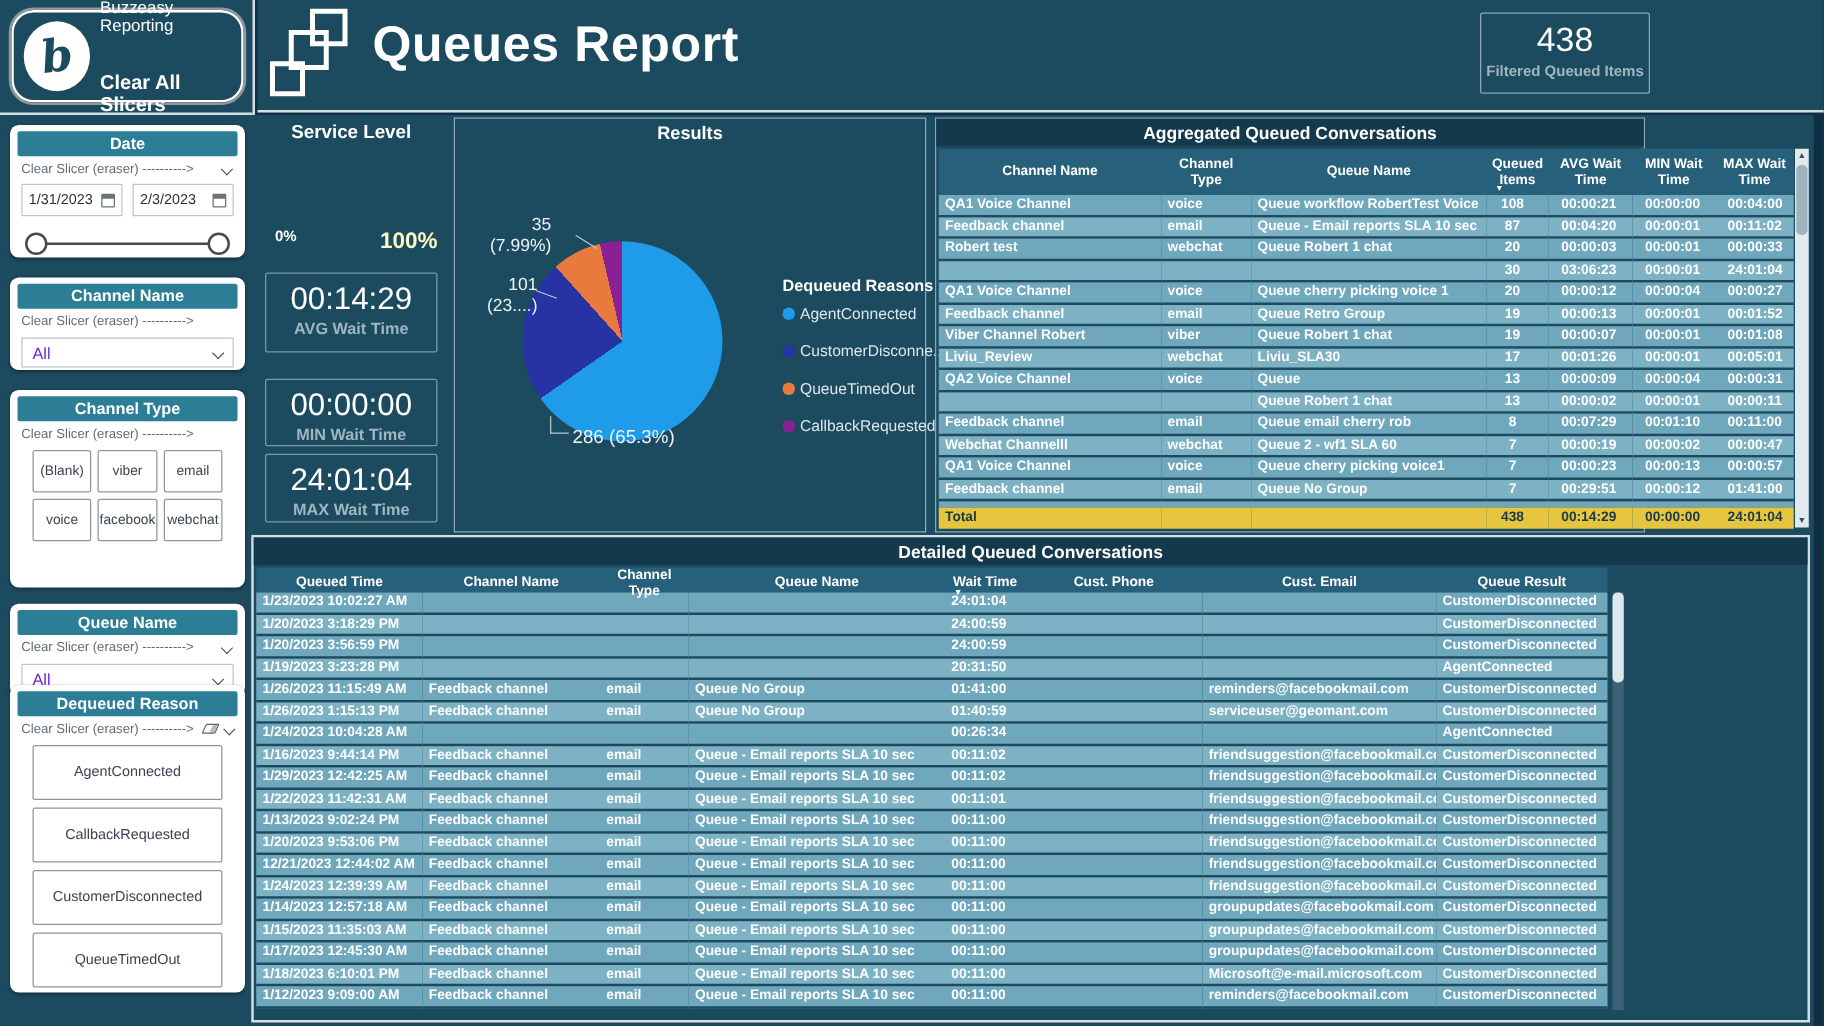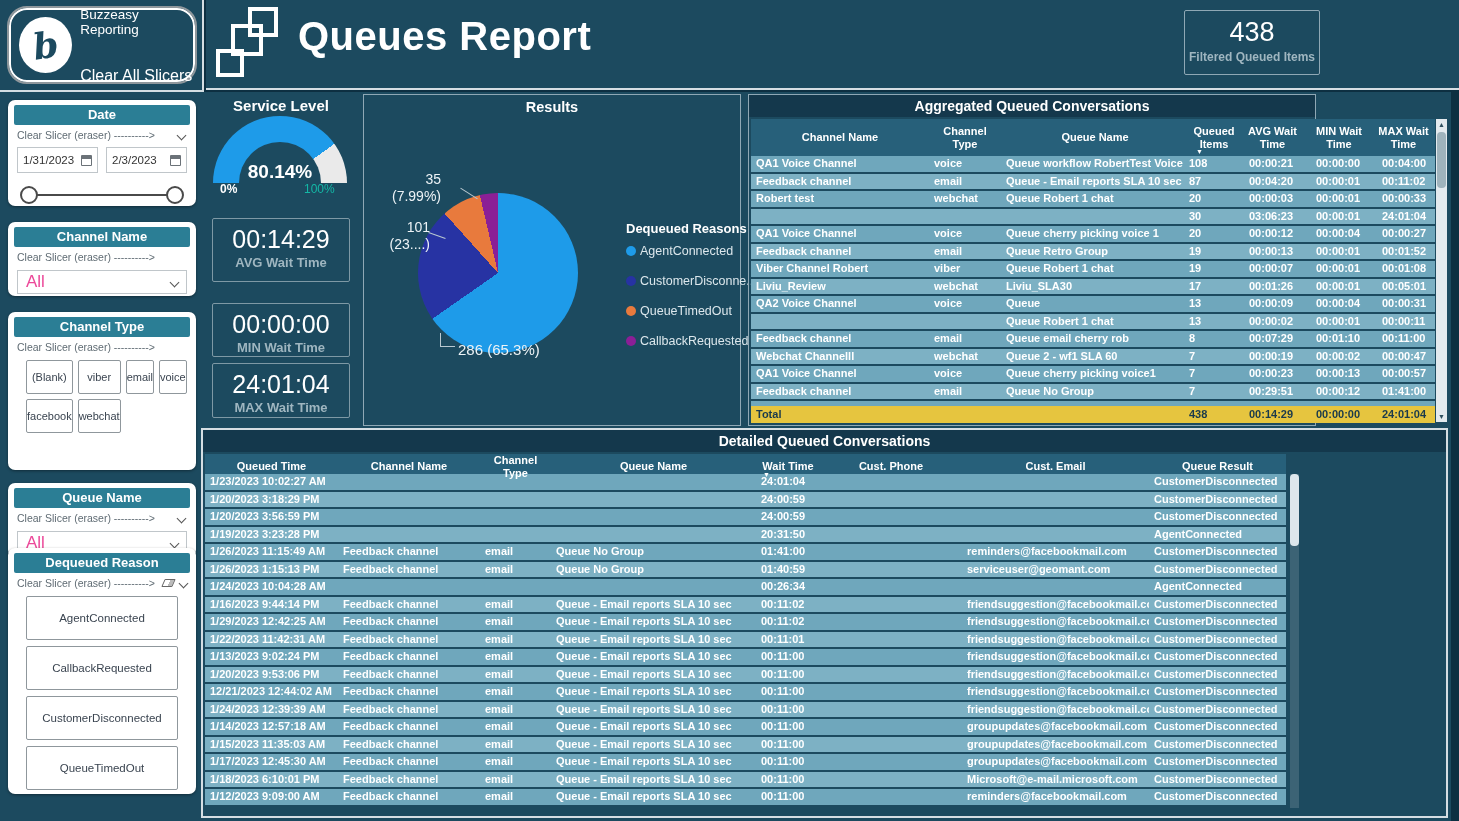--- a/index.html
+++ b/index.html
@@ -12,46 +12,46 @@
   .abs{position:absolute}
 
   
   #sidebar{left:0;top:0;width:204px;height:821px;background:var(--panel);border-right:2px solid var(--line)}
   #logo-area{position:absolute;left:0;top:0;width:100%;height:92px;border-bottom:2px solid var(--line)}
   #logo-card{position:absolute;left:7px;top:6px;width:190px;height:78px;border:2px solid #8F979C;border-radius:20px;box-shadow:inset 0 0 0 2px #fff;cursor:pointer;display:flex;align-items:center}
   .logo-circle{width:56px;height:56px;border-radius:50%;background:#fff;margin-left:10px;display:flex;align-items:center;justify-content:center}
   .logo-circle span{font-family:"DejaVu Serif",serif;font-style:italic;font-weight:bold;font-size:36px;color:#1C4A5F;transform:rotate(-8deg)}
   .logo-text{margin-left:8px;color:#fff}
   .logo-text .brand{font-size:13.5px;margin-top:2px}
-  .logo-text .clear-all{font-size:16px;font-weight:normal;margin-top:30px}
+  .logo-text .clear-all{font-size:16px;font-weight:bold;margin-top:30px}
 
   .slicer-card{position:absolute;left:8px;width:188px;background:#fff;border-radius:7px;box-shadow:0 1px 3px rgba(0,0,0,.4)}
   .slicer-header{margin:5px 6px 0;height:20px;background:var(--slicer-hd);color:#fff;font-weight:bold;font-size:13px;text-align:center;line-height:20px;border-radius:2px}
   .clear-row{display:flex;align-items:center;margin:3px 9px 0;height:14px}
   .clear-label{font-size:10.5px;color:#5F6B73;white-space:nowrap;cursor:pointer}
   .chev{width:7px;height:7px;border-right:1.5px solid #555;border-bottom:1.5px solid #555;transform:rotate(45deg);margin-left:auto;margin-right:2px;cursor:pointer;flex:none}
   .eraser{width:11px;height:8px;border:1px solid #666;transform:skewX(-24deg);margin-left:8px;border-radius:1px;background:linear-gradient(90deg,#fff 55%,#bbb 55%);cursor:pointer;flex:none}
   .eraser + .chev{margin-left:6px}
 
   #date-slicer{top:100px;height:106px}
   .date-row{display:flex;gap:8px;margin:5px 9px 0}
   .date-input{flex:1;height:22px;border:1px solid #C0C6CA;display:flex;align-items:center;justify-content:space-between;padding:12px 5px;font-size:11.5px;color:#333;cursor:text}
   .cal{width:11px;height:11px;border:1.5px solid #6B7278;border-top-width:4px;border-radius:1px;flex:none}
   .slider{position:relative;margin:11px 14px 0;height:22px}
   .slider-track{position:absolute;left:8px;right:8px;top:10px;height:2px;background:#4A4A4A}
   .slider-handle{position:absolute;top:2px;width:18px;height:18px;border-radius:50%;background:#fff;border:2px solid #4A4A4A;cursor:grab}
   .slider-handle.left{left:-2px}.slider-handle.right{right:-2px}
 
   #channel-name-slicer{top:222px;height:74px}
   #queue-name-slicer{top:483px;height:74px}
-  .dropdown{margin:6px 9px 0;height:24px;border:1px solid #C0C6CA;display:flex;align-items:center;padding:0 8px;font-size:17px;color:#ec4899;cursor:pointer}
+  .dropdown{margin:6px 9px 0;height:24px;border:1px solid #C0C6CA;display:flex;align-items:center;padding:0 8px;font-size:13px;color:#6d28d9;cursor:pointer}
   .dropdown .chev{margin-right:0}
 
   #channel-type-slicer{top:312px;height:158px}
-  .btn-grid{display:grid;grid-template-columns:1fr 1fr 1fr 1fr;gap:5px;margin:6px 18px 0}
+  .btn-grid{display:grid;grid-template-columns:1fr 1fr 1fr;gap:5px;margin:6px 18px 0}
   .slicer-btn{height:34px;border:1px solid #8F979C;border-radius:2px;background:#fff;color:#3A4450;font-size:11px;display:flex;align-items:center;justify-content:center;cursor:pointer;text-align:center}
 
   #dequeued-slicer{top:548px;height:246px}
   .btn-col{display:flex;flex-direction:column;gap:6px;margin:6px 18px 0}
   .btn-col .slicer-btn{height:44px;font-size:11.5px}
 
   
   #header-bar{left:206px;top:0;width:1253px;height:90px;background:var(--panel);border-bottom:2px solid var(--line)}
   #title-icon{position:absolute;left:10px;top:7px;width:74px;height:76px}
   #title-icon i{position:absolute;border:4px solid #fff;display:block}
@@ -67,21 +67,21 @@
   #main{left:198px;top:92px;width:1253px;height:729px;background:var(--panel)}
 
   
   #gauge-col{position:absolute;left:2px;top:0;width:162px;height:335px}
   #gauge-title{position:absolute;top:5px;width:100%;text-align:center;color:#fff;font-weight:bold;font-size:15px}
   #gauge{position:absolute;left:13px;top:24px;width:134px;height:67px;overflow:hidden}
   #gauge .arc{position:absolute;left:0;top:0;width:134px;height:134px;border-radius:50%}
   #gauge .hole{position:absolute;left:26px;top:26px;width:82px;height:82px;border-radius:50%;background:var(--panel)}
   #gauge .gv{position:absolute;bottom:0;width:100%;text-align:center;color:#fff;font-weight:bold;font-size:19px}
   #gauge-min{position:absolute;left:20px;top:90px;color:#fff;font-weight:bold;font-size:12px}
-  #gauge-max{position:absolute;left:104px;top:90px;color:#14b8a6;font-weight:normal;font-size:12px}
+  #gauge-max{position:absolute;left:104px;top:90px;color:#fef9c3;font-weight:bold;font-size:18px}
   .wait-card{position:absolute;left:12px;width:138px;border:1px solid #7E99A5;border-radius:2px;text-align:center}
   .wait-card .v{font-size:25px;color:#fff;margin-top:6px}
   .wait-card .l{font-size:13px;font-weight:bold;color:var(--lbl);margin-top:1px}
   #wait-avg{top:126px;height:64px}
   #wait-min{top:211px;height:54px}
   #wait-max{top:271px;height:55px}
 
   
   #results-panel{position:absolute;left:165px;top:2px;width:378px;height:332px;border:1px solid var(--soft)}
   #results-title{position:absolute;top:4px;width:100%;text-align:center;color:#fff;font-weight:bold;font-size:14.5px}
@@ -112,21 +112,21 @@
   .tbody .tr.odd .td{background:var(--row-b)}
   .tr.total{display:grid;height:17px}
   .tr.total .td{background:var(--total);color:#1A3A4C;font-weight:bold;font-size:11px;line-height:16px;white-space:nowrap;overflow:hidden;padding-left:5px}
   .partial-row{height:5px;background:var(--row-a)}
 
   
   #agg-panel{left:550px;top:2px;width:568px;height:332px;border:1px solid var(--soft)}
   #agg-table{position:absolute;left:2px;top:24px;width:684px}
   #agg-table .thead{grid-template-columns:178px 72px 188px 50px 67px 66px 63px;height:37px}
   #agg-table .tr,#agg-table .tr.total{grid-template-columns:178px 72px 188px 50px 67px 66px 63px}
-  #agg-table .td.c3{text-align:left;padding-right:8px;padding-left:0}
+  #agg-table .td.c3{text-align:center;padding-right:8px;padding-left:0}
   #agg-table .td.c4,#agg-table .td.c5,#agg-table .td.c6{padding-left:10px}
   #agg-scroll{position:absolute;left:687px;top:24px;width:11px;height:303px;background:#E3EAEE}
   #agg-scroll .ar{height:11px;text-align:center;font-size:7px;color:#30505F;line-height:11px;cursor:pointer}
   #agg-scroll .ar.dn{position:absolute;bottom:0;width:100%}
   #agg-scroll .thumb{position:absolute;top:13px;left:1px;width:9px;height:56px;background:#9FB3BC;border-radius:4px;cursor:grab}
 
   
   #det-panel{left:3px;top:336px;width:1247px;height:390px;border:2px solid var(--line)}
   #det-table{position:absolute;left:2px;top:24px;width:1081px}
   #det-table .thead{grid-template-columns:133px 142px 71px 205px 64px 142px 187px 137px;height:20px}
@@ -237,25 +237,20 @@
   <div id="kpi-top">
     <div class="v">438</div>
     <div class="l">Filtered Queued Items</div>
   </div>
 </div>
 
 <div id="main" class="abs">
 
   <div id="gauge-col">
     <div id="gauge-title">Service Level</div>
-    <div id="gauge">
-      <div class="arc" id="gauge-arc" style="background: conic-gradient(from 270deg, rgb(30, 155, 233) 0deg, rgb(30, 155, 233) 144.25deg, rgb(234, 234, 234) 144.25deg, rgb(234, 234, 234) 180deg, transparent 180deg, transparent 360deg);"></div>
-      <div class="hole"></div>
-      <div class="gv">80.14%</div>
-    </div>
     <div id="gauge-min">0%</div>
     <div id="gauge-max">100%</div>
     <div class="wait-card" id="wait-avg">
       <div class="v">00:14:29</div>
       <div class="l">AVG Wait Time</div>
     </div>
     <div class="wait-card" id="wait-min">
       <div class="v">00:00:00</div>
       <div class="l">MIN Wait Time</div>
     </div>

